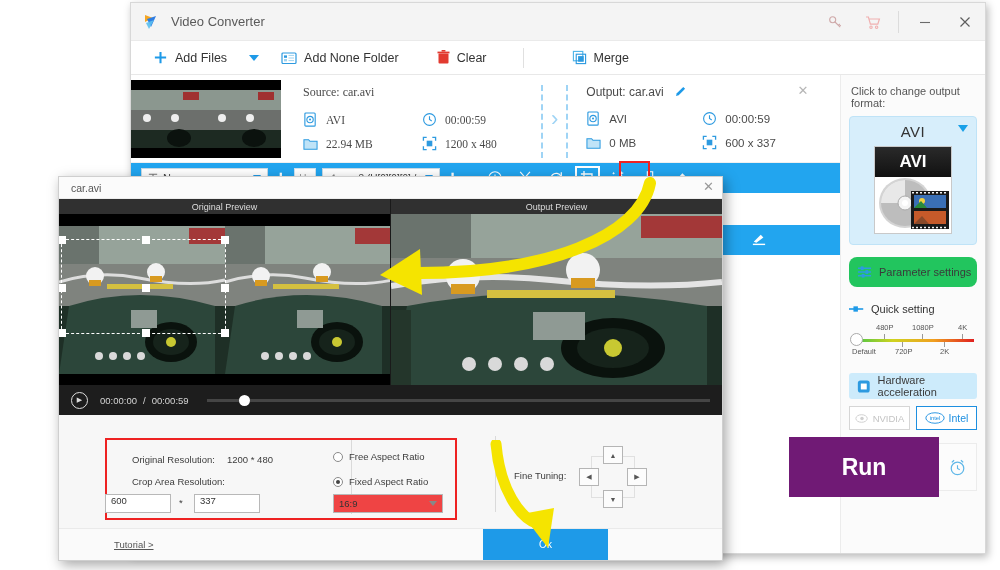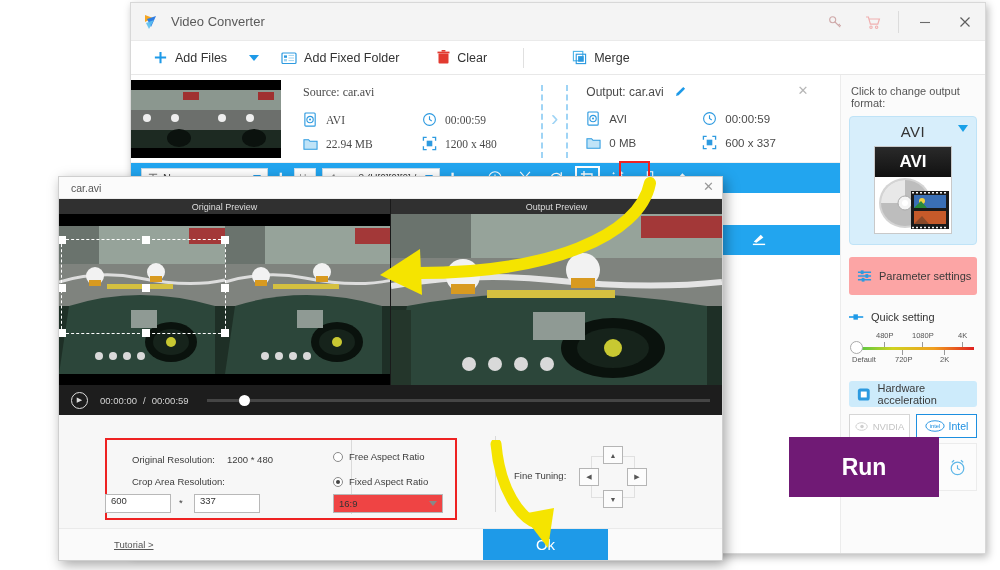--- a/index.html
+++ b/index.html
@@ -65,21 +65,21 @@
   #rightpanel{ position:absolute; right:0; top:72px; width:145px; bottom:0; background:#fbfbfb;
                border-left:1px solid #ececec; padding:8px; }
   .rp-title{ font-size:11px; color:#555; margin:2px 0 7px 2px; }
   .fmt-card{ background:#d7eefb; border:1px solid #bfe3f7; border-radius:4px; padding:6px; position:relative; }
   .fmt-name{ text-align:center; font-size:15px; color:#333; letter-spacing:.5px; }
   .fmt-caret{ position:absolute; right:8px; top:8px; width:0;height:0;
       border-left:5px solid transparent;border-right:5px solid transparent;border-top:7px solid #18a0e8;}
   .disc{ width:78px; height:88px; margin:6px auto 4px; background:#fff; border:1px solid #c9c9c9; position:relative; overflow:hidden;}
   .disc-top{ height:30px; background:linear-gradient(#2a2a2a,#111); color:#fff; font-size:17px;
              display:flex; align-items:center; justify-content:center; font-weight:bold;}
-  .pset{ margin-top:12px; background:#fca5a5; border-radius:3px; height:38px; display:flex; align-items:center;
+  .pset{ margin-top:12px; background:#22c55e; border-radius:8px; height:30px; display:flex; align-items:center;
          padding-left:8px; gap:7px; font-size:11px; color:#3a3a3a; }
   .qs{ margin-top:16px; display:flex; align-items:center; gap:6px; font-size:11px; color:#333; }
   .slider-wrap{ margin:8px 3px 0; position:relative; height:40px; }
   .sl-track{ position:absolute; top:16px; left:0; right:0; height:3px;
              background:linear-gradient(90deg,#3bc44a,#cfd320,#f0a020,#e02020); }
   .sl-knob{ position:absolute; top:10px; left:-2px; width:13px; height:13px; border-radius:50%;
             background:#fff; border:1px solid #aaa; }
   .sl-lbl{ position:absolute; font-size:7.5px; color:#555; }
   .tick{ position:absolute; top:11px; width:1px; height:5px; background:#999; }
   .hw{ margin-top:10px; background:#cdebfb; border-radius:3px; height:26px; display:flex; align-items:center;
@@ -138,21 +138,21 @@
   .dpad{ position:absolute; left:520px; top:14px; width:68px; height:62px; }
   .dbtn{ position:absolute; width:20px; height:18px; border:1px solid #b5b5b5; background:#fcfcfc;
          display:flex; align-items:center; justify-content:center; font-size:7px; color:#555; }
   .dframe{ position:absolute; left:12px; top:10px; width:44px; height:42px; border:1px solid #e0e0e0; }
   .vdiv{ position:absolute; left:430px; top:6px; width:1px; height:72px; background:#dadada; }
 
   #cd-foot{ position:absolute; left:0; right:0; bottom:0; height:32px; background:#fafafa;
             border-top:1px solid #eaeaea; display:flex; align-items:center; }
   .tut{ margin-left:55px; font-size:9.5px; color:#555; text-decoration:underline; }
   #ok-btn{ position:absolute; right:114px; top:0; width:125px; height:31px; background:#1e9ae8; color:#fff;
-           font-size:15px; display:flex; align-items:center; justify-content:center; }
+           font-size:10px; display:flex; align-items:center; justify-content:center; }
   #cancel-btn{ position:absolute; right:6px; top:0; width:100px; height:31px; background:#ee7a1c; color:#fff;
                font-size:11px; display:flex; align-items:center; justify-content:center; }
 
   
   .yarrow{ position:absolute; z-index:60; pointer-events:none; }
   
   .car{ position:absolute; inset:0; background:#0d0d0d; }
 </style>
 </head>
 <body>
@@ -206,21 +206,21 @@
     <div class="tool-item" style="padding:0 12px">
       <span class="caret-dn"></span>
     </div>
     <div class="tool-item">
       <svg width="16" height="14" viewBox="0 0 16 14">
           <rect x="1" y="2" width="14" height="10.5" rx="1" fill="none" stroke="#2d9ae0" stroke-width="1.2"></rect>
           <rect x="3" y="4.4" width="3" height="2.4" fill="#2d9ae0"></rect>
           <rect x="3" y="8" width="3" height="2.4" fill="#9fd3ef"></rect>
           <path d="M7.5 4.4 H13 M7.5 7 H13 M7.5 9.6 H13" stroke="#9fd3ef" stroke-width="1"></path>
         </svg>
-      <span class="tool-lbl">Add Fixed Folder</span>
+      <span class="tool-lbl">Add None Folder</span>
     </div>
     <div class="tool-item" style="margin-left:18px">
       <svg width="13" height="15" viewBox="0 0 13 15">
           <rect x="1.5" y="3.5" width="10" height="10" rx="1" fill="#e23a30"></rect>
           <rect x="0.5" y="1.6" width="12" height="1.8" fill="#e23a30"></rect>
           <rect x="4.6" y="0" width="3.8" height="1.6" fill="#e23a30"></rect>
         </svg>
       <span class="tool-lbl">Clear</span>
     </div>
     <span class="tool-sep" style="margin-left:26px"></span>

